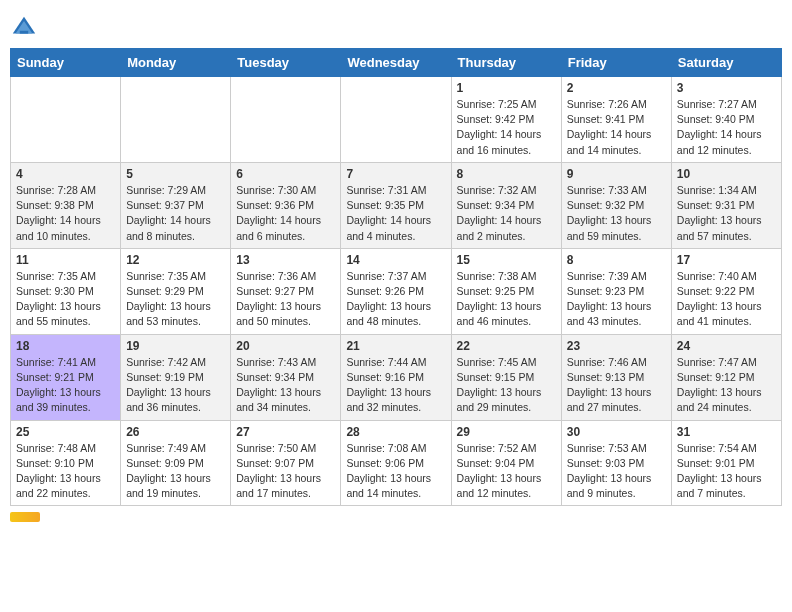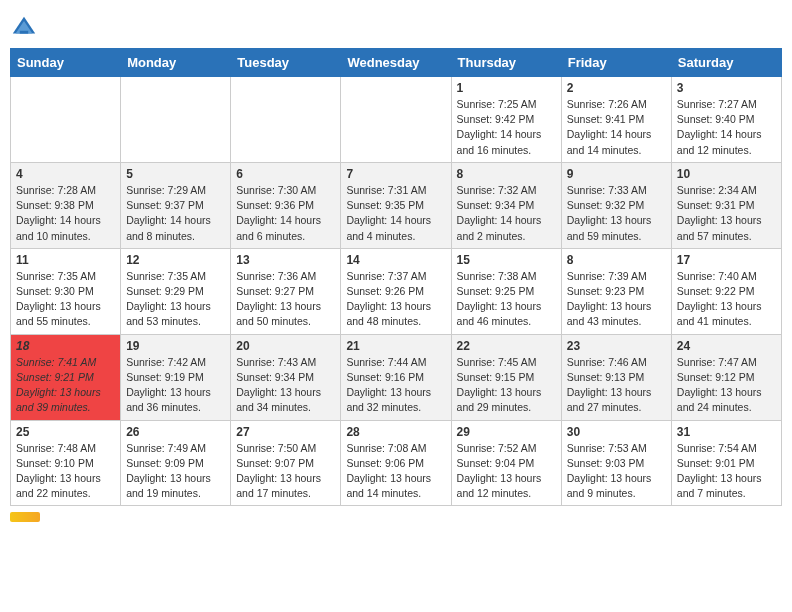--- a/index.html
+++ b/index.html
@@ -202,21 +202,21 @@
         </td>
         <td style="background: rgb(242, 242, 242);">
           <span class="day-num">9</span>
           <div class="day-info" style="white-space: pre-line;">Sunrise: 7:33 AM
 Sunset: 9:32 PM
 Daylight: 13 hours
 and 59 minutes.</div>
         </td>
         <td style="background: rgb(242, 242, 242);">
           <span class="day-num">10</span>
-          <div class="day-info" style="white-space: pre-line;">Sunrise: 2:34 AM
+          <div class="day-info" style="white-space: pre-line;">Sunrise: 1:34 AM
 Sunset: 9:31 PM
 Daylight: 13 hours
 and 57 minutes.</div>
         </td>
       </tr>
       <tr>
         <td>
           <span class="day-num">11</span>
           <div class="day-info" style="white-space: pre-line;">Sunrise: 7:35 AM
 Sunset: 9:30 PM
@@ -260,21 +260,21 @@
         </td>
         <td>
           <span class="day-num">17</span>
           <div class="day-info" style="white-space: pre-line;">Sunrise: 7:40 AM
 Sunset: 9:22 PM
 Daylight: 13 hours
 and 41 minutes.</div>
         </td>
       </tr>
       <tr>
-        <td style="background: #ef4444; font-style: italic;">
+        <td style="background: #c4b5fd;">
           <span class="day-num">18</span>
           <div class="day-info" style="white-space: pre-line;">Sunrise: 7:41 AM
 Sunset: 9:21 PM
 Daylight: 13 hours
 and 39 minutes.</div>
         </td>
         <td style="background: rgb(242, 242, 242); margin-left: 16px;">
           <span class="day-num">19</span>
           <div class="day-info" style="white-space: pre-line;">Sunrise: 7:42 AM
 Sunset: 9:19 PM

